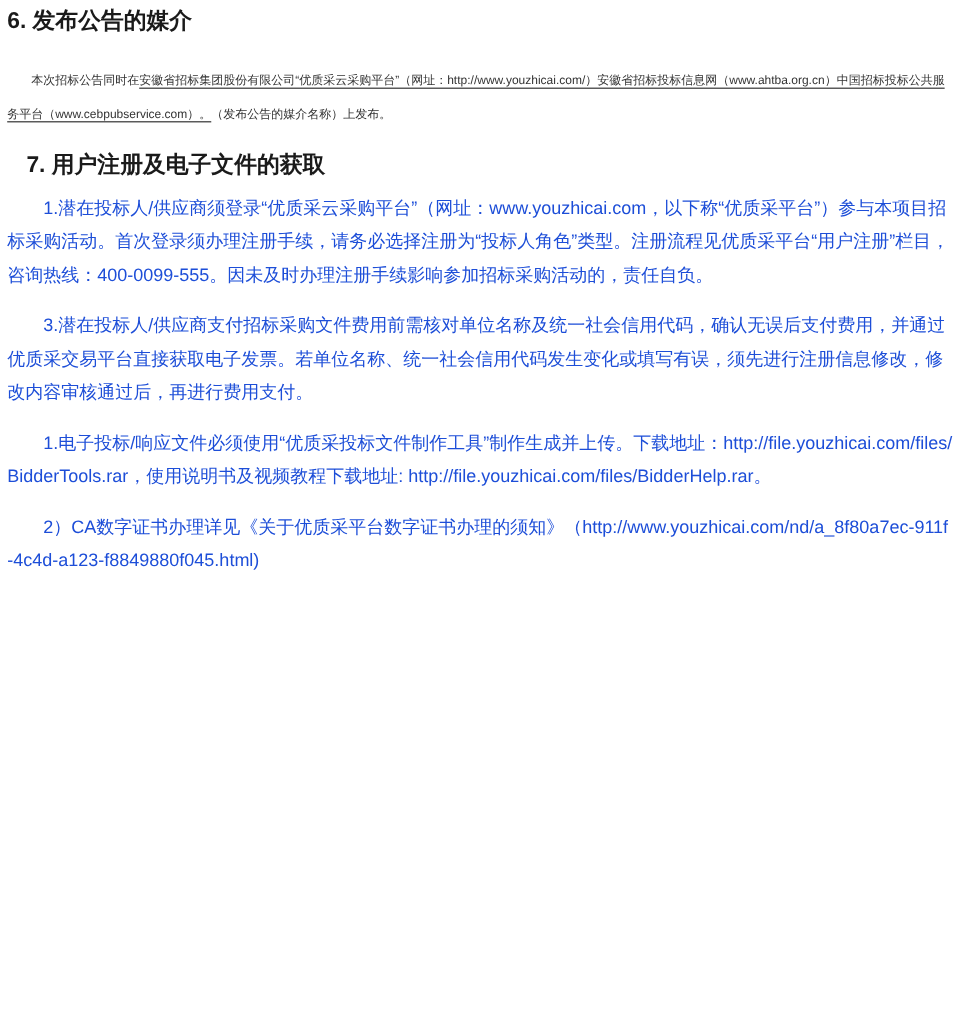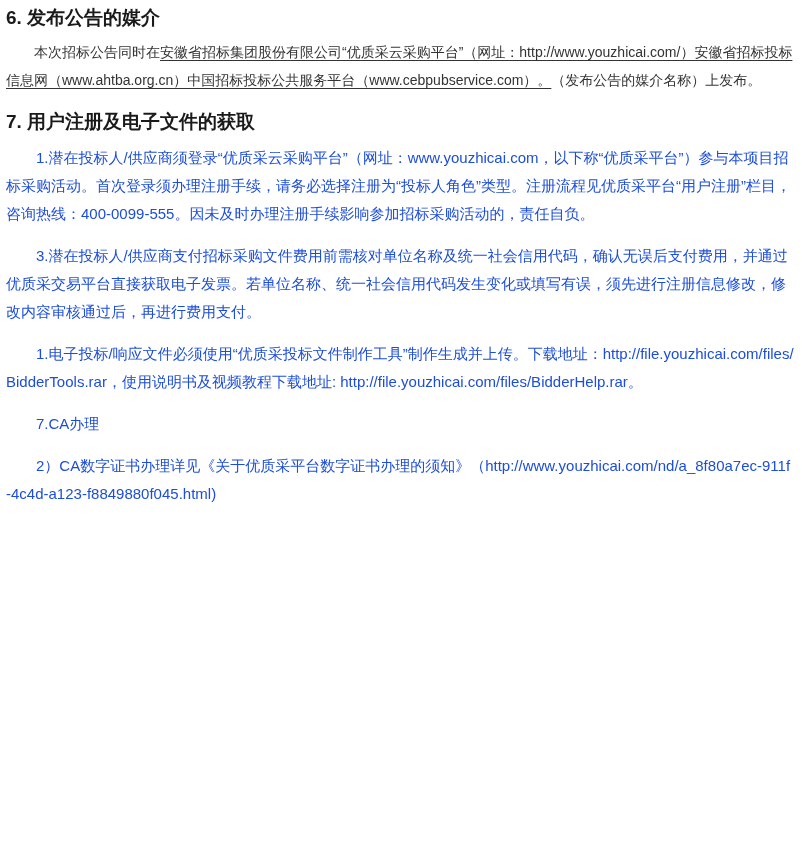--- a/index.html
+++ b/index.html
@@ -17,35 +17,35 @@
   }
   h2 {
     font-family: "Liberation Sans", "DejaVu Sans", sans-serif;
     font-size: 19px;
     font-weight: 700;
     color: #1a1a1a;
     margin: 0;
     line-height: 24px;
   }
   .heading-6 {
-    margin: 2px 0 8px 0;
+    margin: 2px 0 24px 0;
   }
   .heading-7 {
-    margin: 16px 0 10px 0;
+    margin: 16px 0 10px 16px;
   }
   p.body-para {
     font-size: 15px;
     line-height: 28px;
     margin: 0 0 14px 0;
     text-indent: 2em;
     color: #1d4ed8;
     word-break: break-all;
   }
   p.intro-para {
-    font-size: 14px;
+    font-size: 10px;
     line-height: 28px;
     margin: 0 0 12px 0;
     text-indent: 2em;
     color: #333333;
     word-break: break-all;
   }
   .u {
     text-decoration: underline;
     text-underline-offset: 3px;
   }
@@ -65,18 +65,17 @@
 
   <p class="body-para">1.潜在投标人/供应商须登录“优质采云采购平台”（网址：www.youzhicai.com，以下称“优质采平台”）参与本项目招标采购活动。首次登录须办理注册手续，请务必选择注册为“投标人角色”类型。注册流程见优质采平台“用户注册”栏目，咨询热线：400-0099-555。因未及时办理注册手续影响参加招标采购活动的，责任自负。</p>
 
 
   <p class="body-para">3.潜在投标人/供应商支付招标采购文件费用前需核对单位名称及统一社会信用代码，确认无误后支付费用，并通过优质采交易平台直接获取电子发票。若单位名称、统一社会信用代码发生变化或填写有误，须先进行注册信息修改，修改内容审核通过后，再进行费用支付。</p>
 
 
 
   <p class="body-para">1.电子投标/响应文件必须使用“优质采投标文件制作工具”制作生成并上传。下载地址：http://file.youzhicai.com/files/BidderTools.rar，使用说明书及视频教程下载地址: http://file.youzhicai.com/files/BidderHelp.rar。</p>
 
-  <p class="body-para">7.CA办理</p>
 
 
   <p class="body-para">2）CA数字证书办理详见《关于优质采平台数字证书办理的须知》（http://www.youzhicai.com/nd/a_8f80a7ec-911f-4c4d-a123-f8849880f045.html)</p>
 
 </div>
 
 </body></html>

